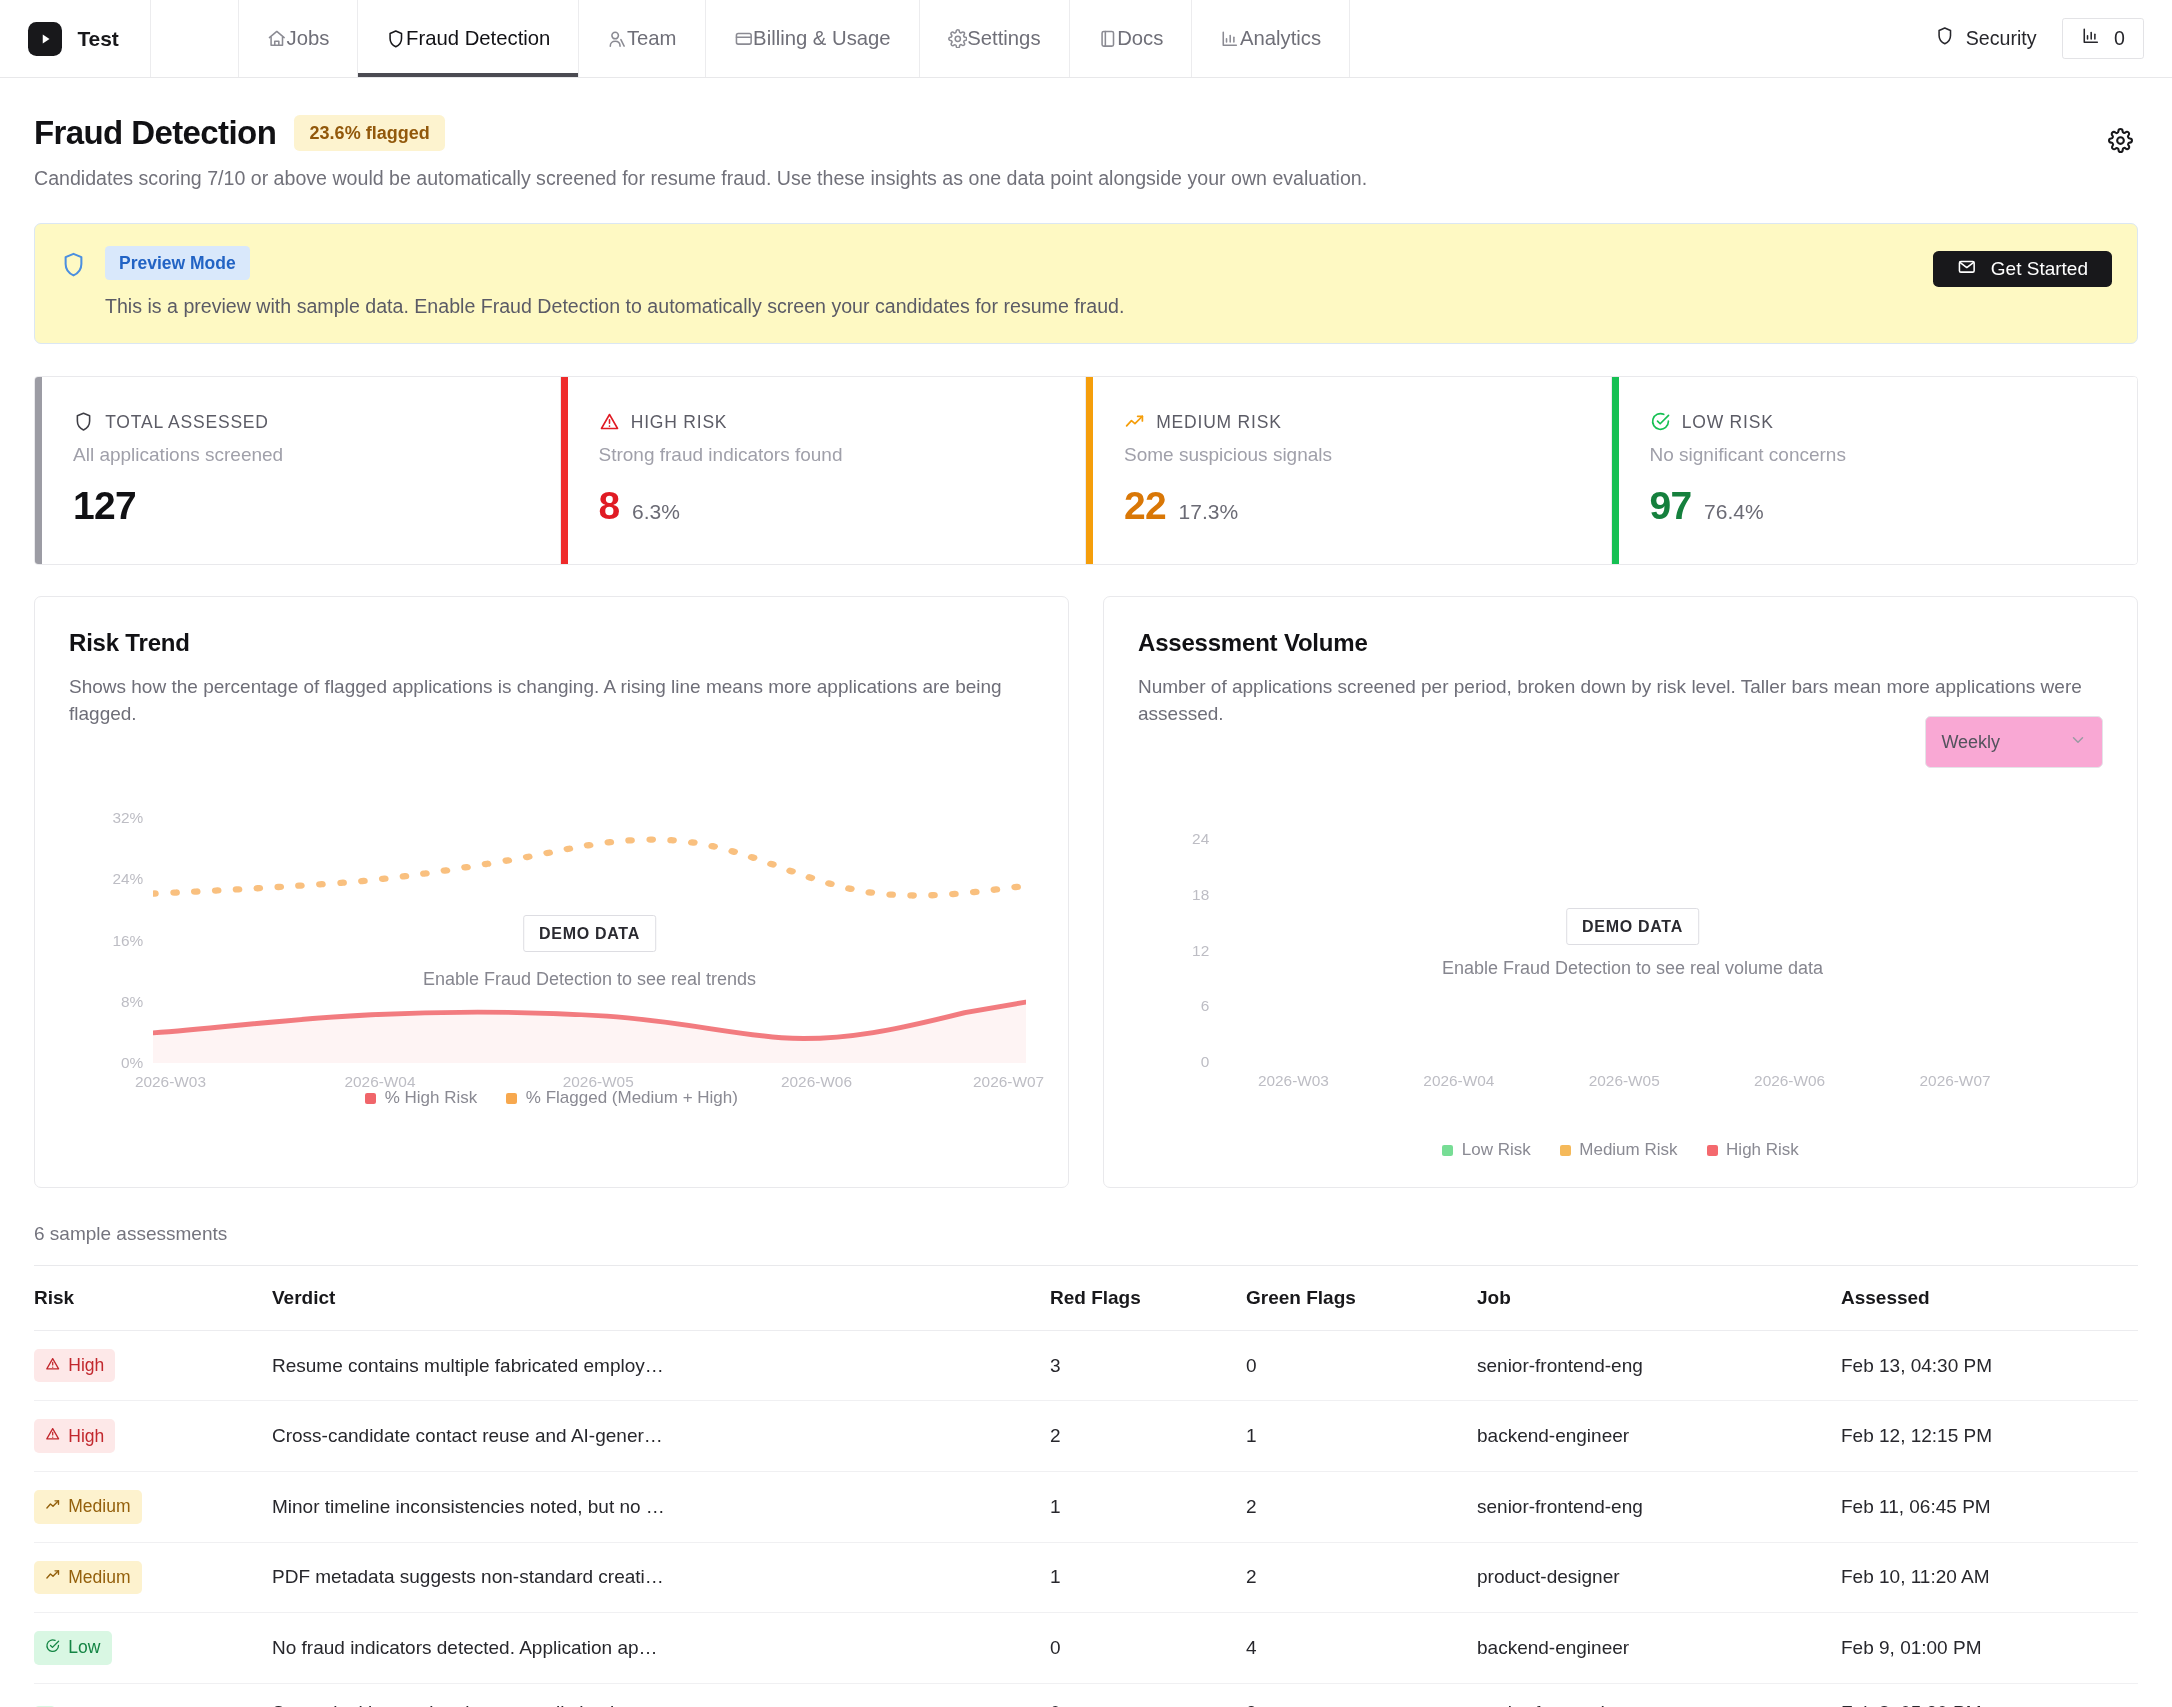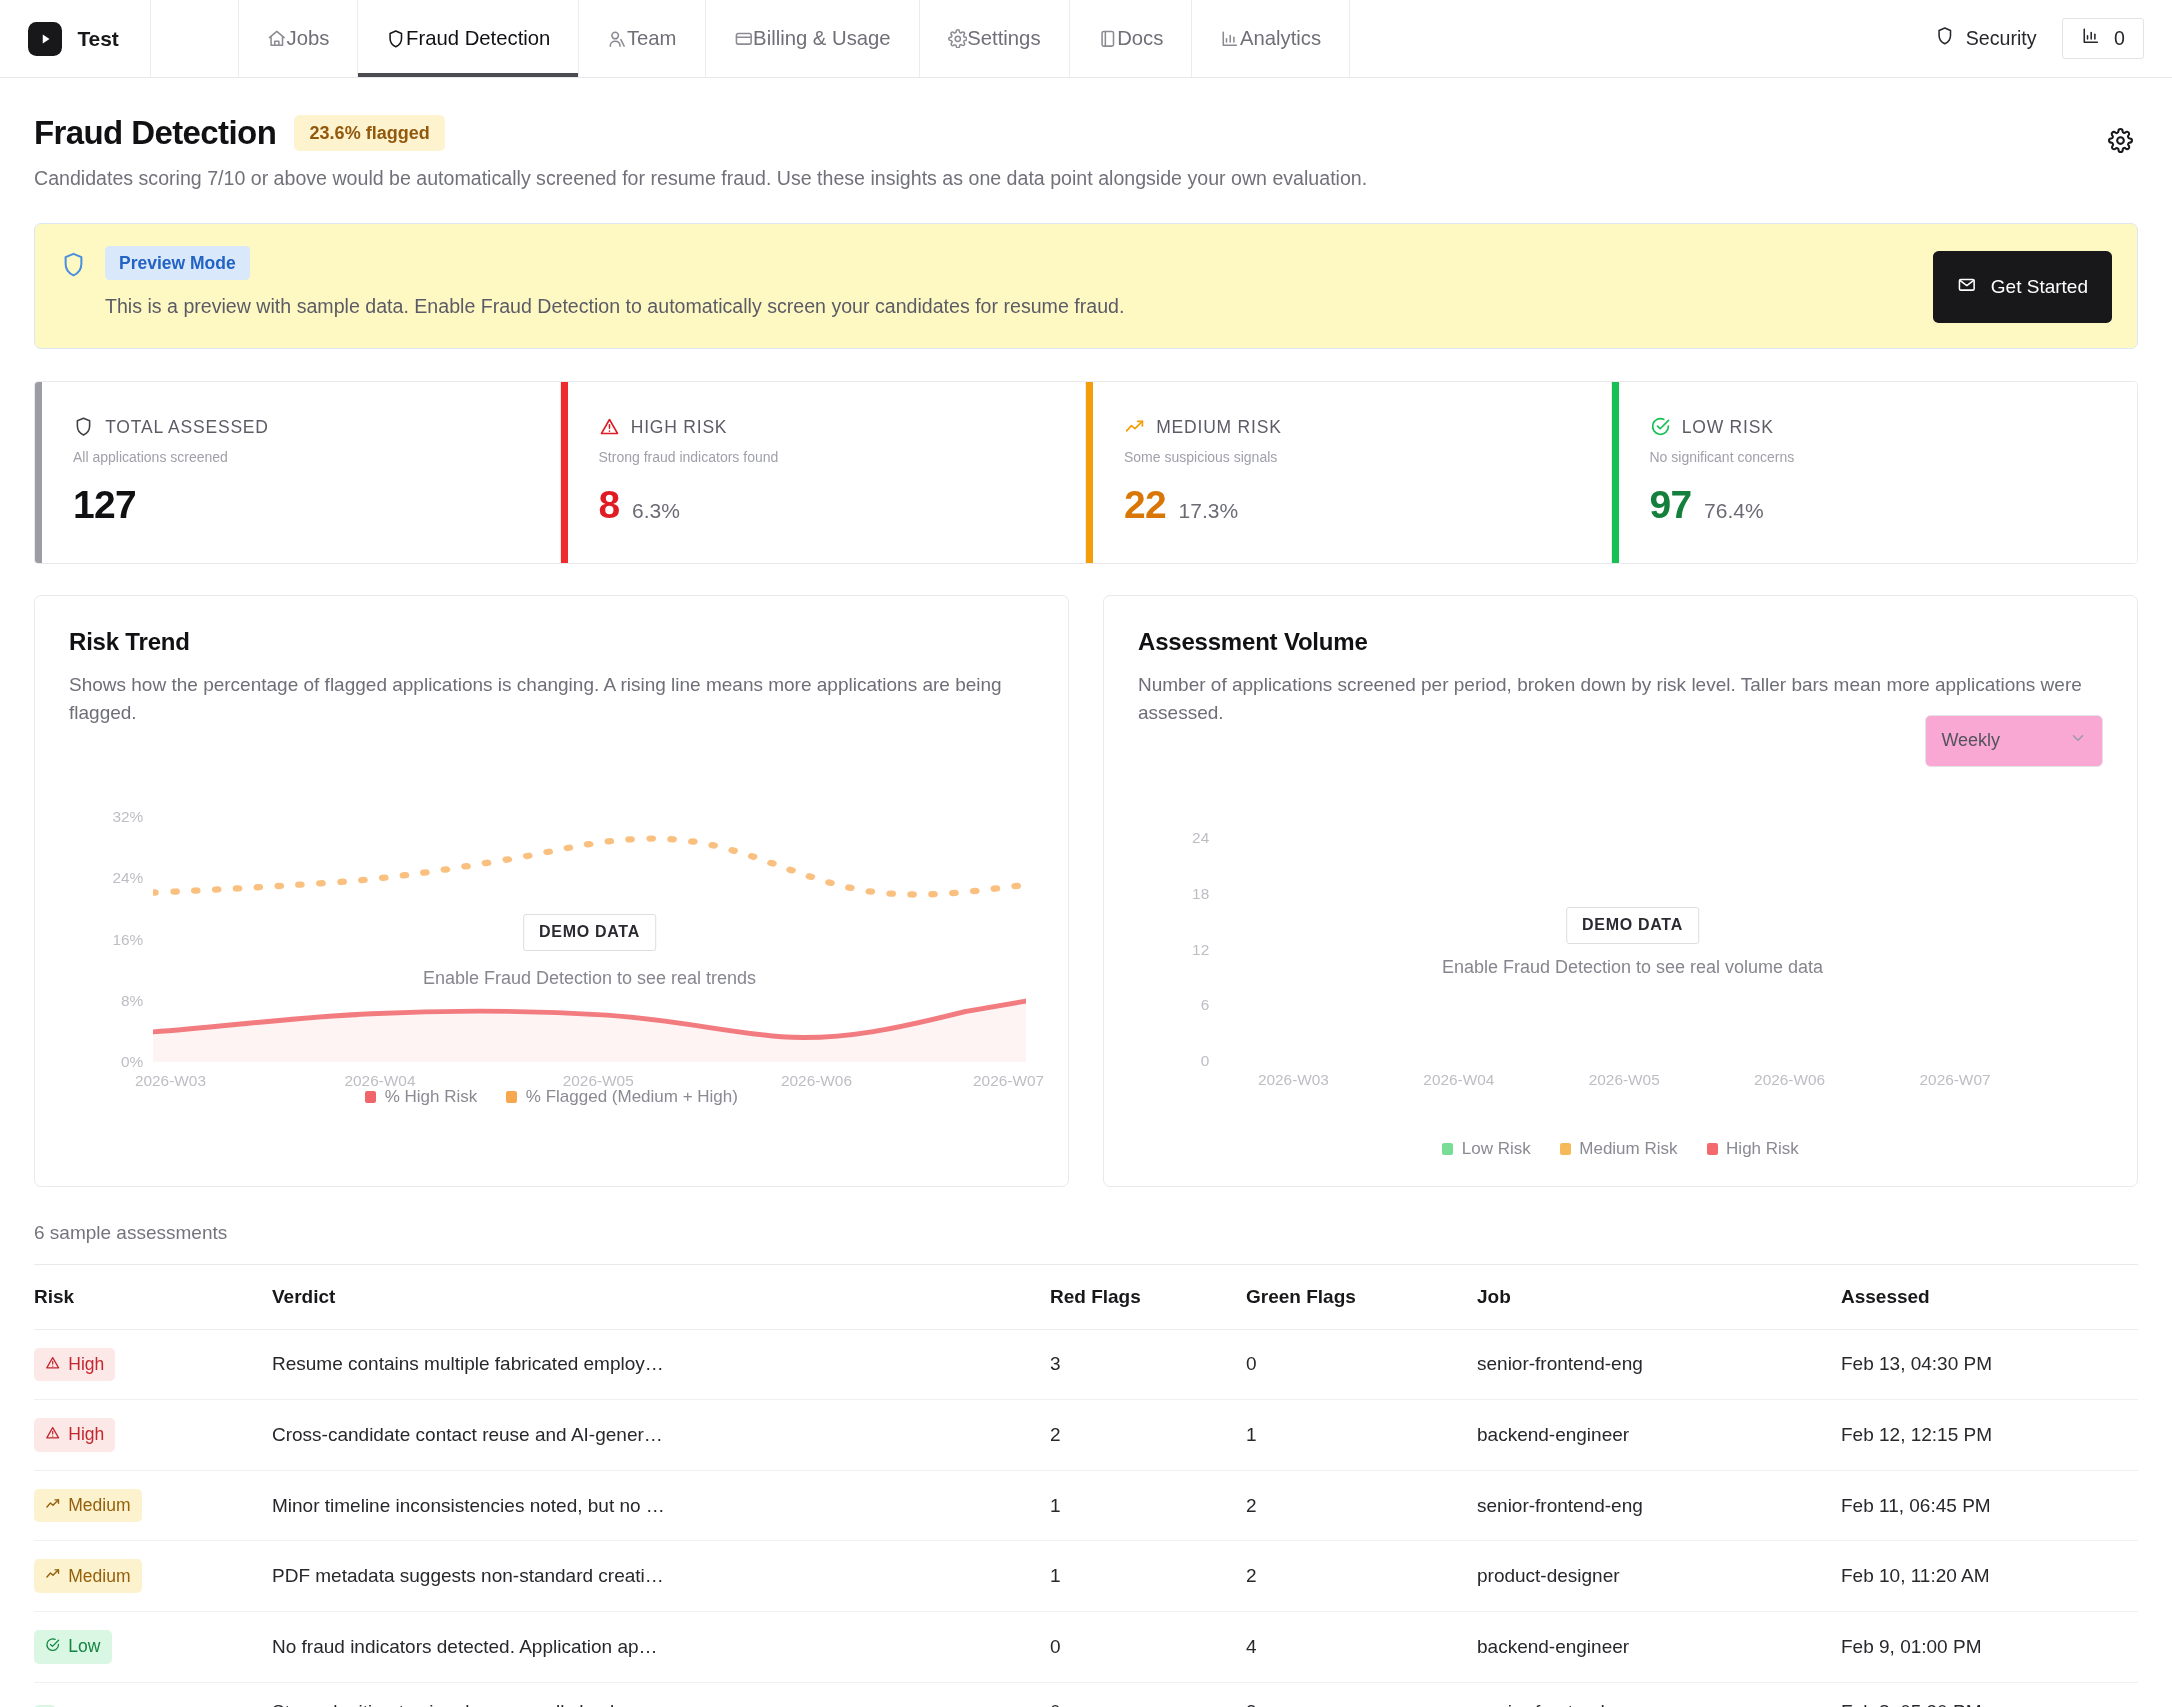--- a/index.html
+++ b/index.html
@@ -126,21 +126,21 @@
     margin-top: 15.4px;
     font-size: 19.6px;
     color: #5b5b66;
   }
   .get-started-btn {
     flex: none;
     background: #18181b;
     color: #fff;
     border: none;
     border-radius: 5.6px;
-    padding: 24px 24px;
+    padding: 6px 24px;
     font-size: 19px;
     font-weight: 500;
     display: flex; align-items: center; gap: 14px;
     cursor: pointer;
     font-family: "Liberation Sans", sans-serif;
     align-self: flex-start;
     margin-top: 4.2px;
   }
 
   
@@ -165,21 +165,21 @@
     display: flex; align-items: center; gap: 11.2px;
   }
   .stat-label {
     font-size: 17.5px;
     letter-spacing: 0.8px;
     color: #5c5c66;
     font-weight: 500;
   }
   .stat-desc {
     margin-top: 9.8px;
-    font-size: 14px;
+    font-size: 19px;
     color: #a0a0aa;
   }
   .stat-value-row {
     margin-top: 18px;
     display: flex; align-items: baseline; gap: 12.6px;
   }
   .stat-value { font-size: 39px; font-weight: 700; letter-spacing: -0.7px; }
   .stat-pct { font-size: 21px; color: #6b6b75; }
 
   

